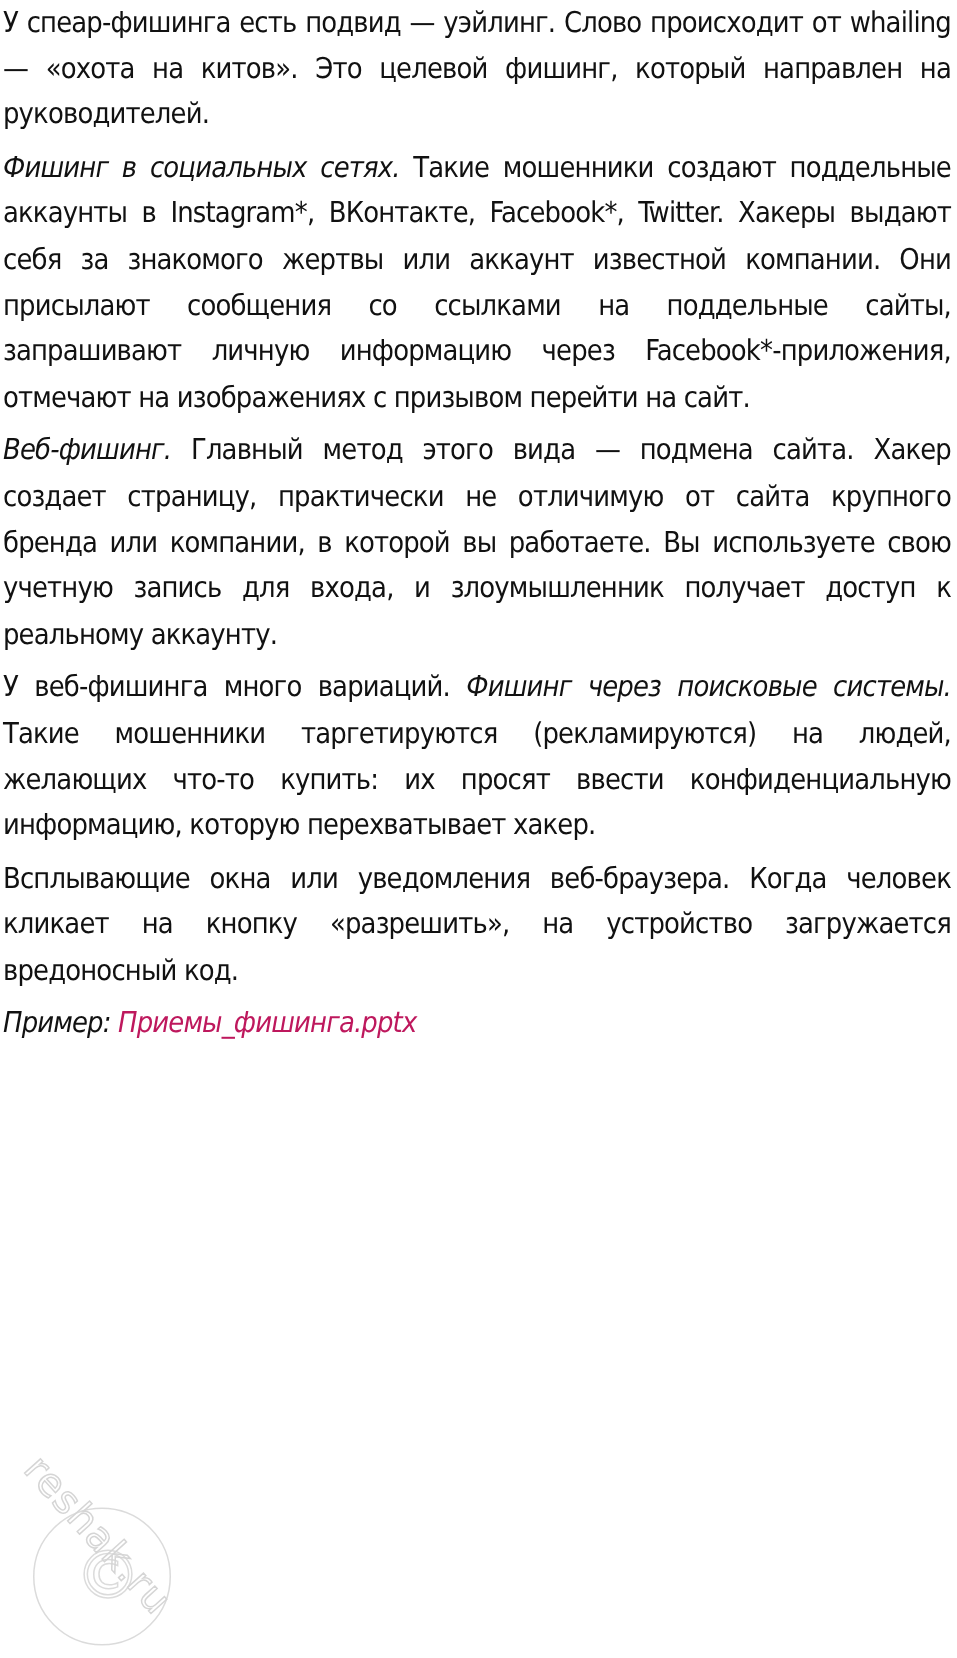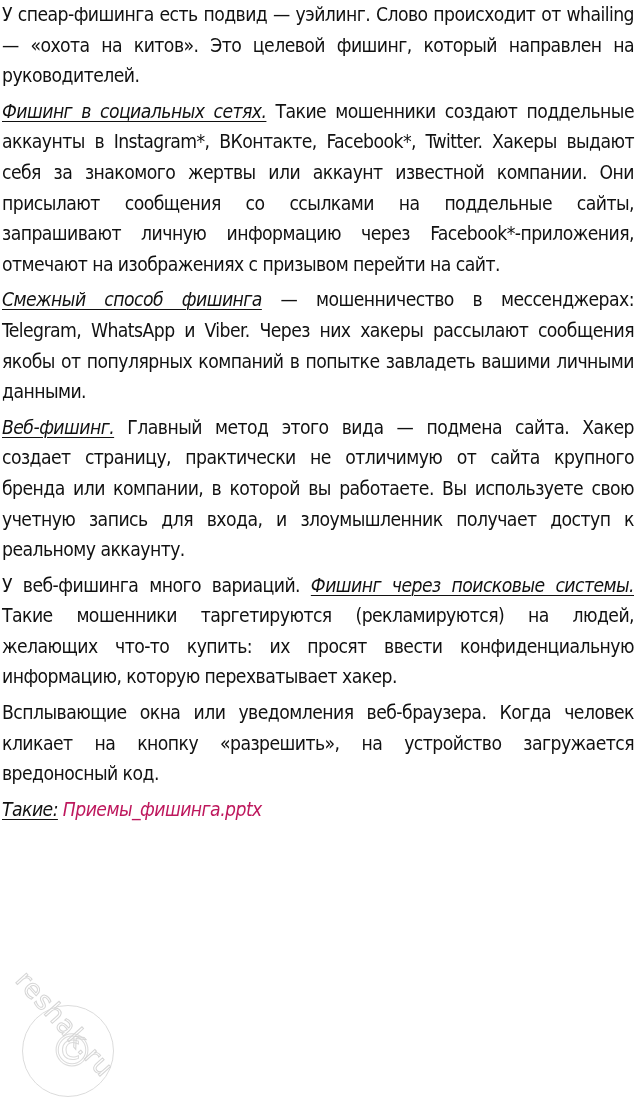--- a/index.html
+++ b/index.html
@@ -22,21 +22,20 @@
     font-size: 19.2px;
     line-height: 30.6px;
     text-align: justify;
     letter-spacing: -0.55px;
     word-spacing: 0px;
     font-stretch: condensed;
   }
   .para + .para { margin-top: 5px; }
   .term {
     font-style: italic;
-    text-decoration: underline;
     text-decoration-thickness: 1px;
     text-underline-offset: 3px;
   }
   .link {
     color: #be185d;
     font-style: italic;
   }
   .watermark {
     position: absolute;
     left: 12px;
@@ -82,39 +81,36 @@
 <div class="doc">
 
   <p class="para">
     <span>У спеар-фишинга есть подвид — уэйлинг. Слово происходит от whailing — «охота на китов». Это целевой фишинг, который направлен на руководителей.</span>
   </p>
 
   <p class="para">
     <span class="term">Фишинг в социальных сетях.</span><span> Такие мошенники создают поддельные аккаунты в Instagram*, ВКонтакте, Facebook*, Twitter. Хакеры выдают себя за знакомого жертвы или аккаунт известной компании. Они присылают сообщения со ссылками на поддельные сайты, запрашивают личную информацию через Facebook*-приложения, отмечают на изображениях с призывом перейти на сайт.</span>
   </p>
 
-  <p class="para">
-    <span class="term">Смежный способ фишинга</span><span> — мошенничество в мессенджерах: Telegram, WhatsApp и Viber. Через них хакеры рассылают сообщения якобы от популярных компаний в попытке завладеть вашими личными данными.</span>
-  </p>
 
   <p class="para">
     <span class="term">Веб-фишинг.</span><span> Главный метод этого вида — подмена сайта. Хакер создает страницу, практически не отличимую от сайта крупного бренда или компании, в которой вы работаете. Вы используете свою учетную запись для входа, и злоумышленник получает доступ к реальному аккаунту.</span>
   </p>
 
   <p class="para">
     <span>У веб-фишинга много вариаций. </span><span class="term">Фишинг через поисковые системы.</span><span> Такие мошенники таргетируются (рекламируются) на людей, желающих что-то купить: их просят ввести конфиденциальную информацию, которую перехватывает хакер.</span>
   </p>
 
 
   <p class="para">
     <span>Всплывающие окна или уведомления веб-браузера. Когда человек кликает на кнопку «разрешить», на устройство загружается вредоносный код.</span>
   </p>
 
   <p class="para" style="text-align:left;">
-    <span class="term">Такие:</span>
+    <span class="term">Пример:</span>
     <a class="link">Приемы_фишинга.pptx</a>
   </p>
 </div>
 
 <div class="watermark">
   <div class="wm-circle"></div>
   <div class="wm-c">©</div>
   <div class="wm-text">reshak.ru</div>
 </div>
 

